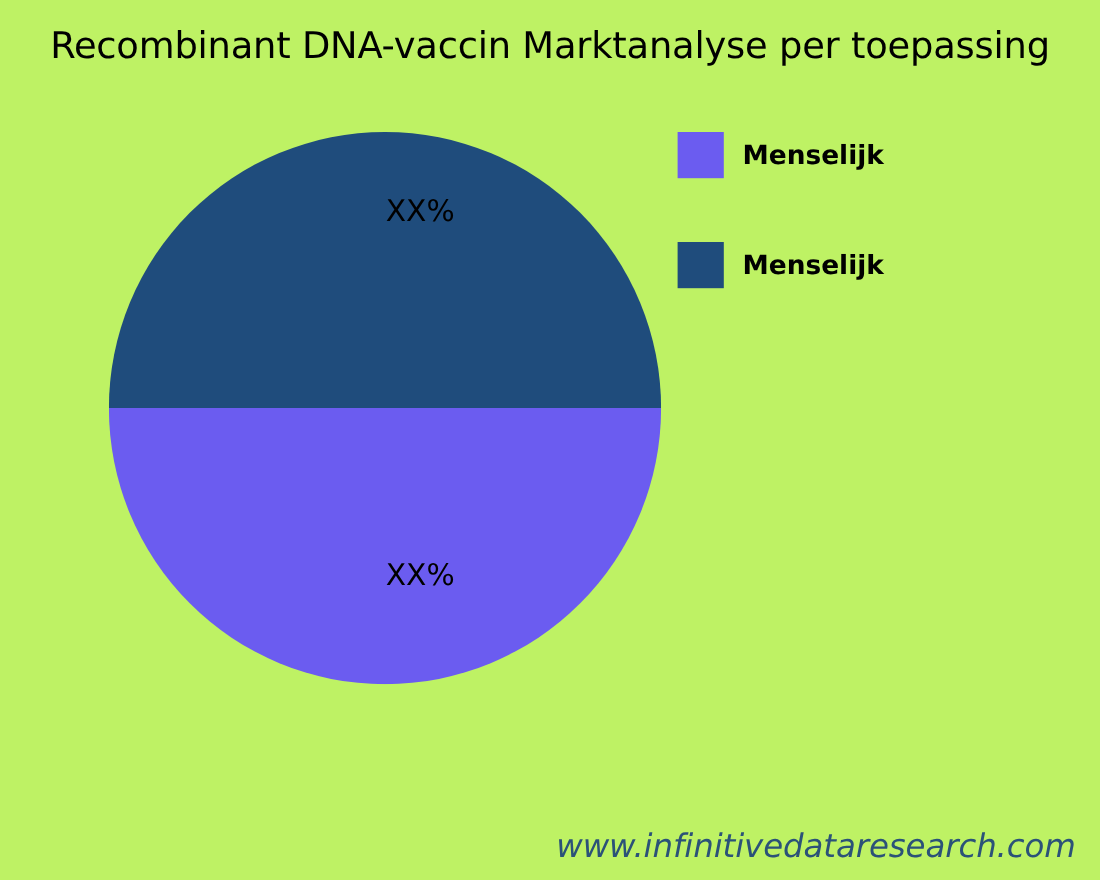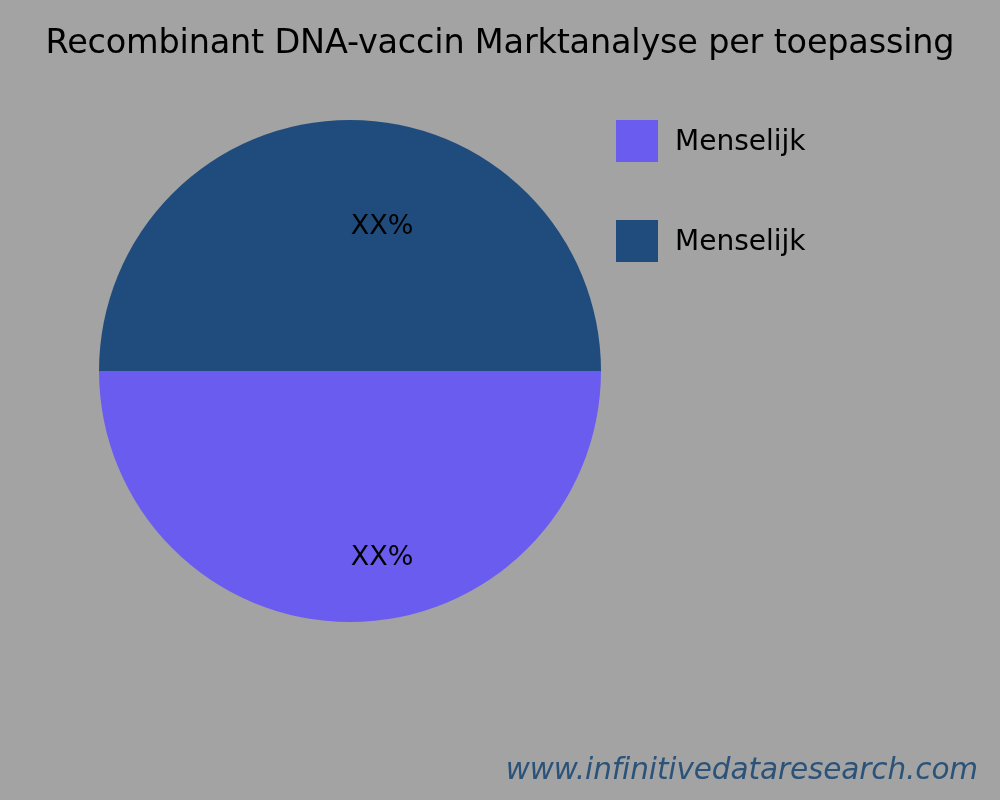--- a/index.html
+++ b/index.html
@@ -54,21 +54,20 @@
 
   .slice-label {
     position: absolute;
     font-family: "DejaVu Sans", sans-serif;
     font-size: 27px;
     font-weight: 400;
     color: #000000;
     white-space: nowrap;
     transform: translate(-50%, -50%);
     pointer-events: none;
-    margin-top: 32px;
   }
   #slice-label-0 { left: 283px; top: 403px; }
   #slice-label-1 { left: 283px; top: 72px;  }
 
   
   #legend {
     position: absolute;
     left: 616px;
     top: 120px;
     width: 360px;
@@ -84,22 +83,22 @@
     top: 0;
     width: 42px;
     height: 42px;
   }
   .legend-label {
     position: absolute;
     left: 59px;
     top: 50%;
     transform: translateY(-50%);
     font-family: "DejaVu Sans", sans-serif;
-    font-size: 28px;
-    font-weight: 400;
+    font-size: 24px;
+    font-weight: 700;
     color: #000000;
     white-space: nowrap;
     line-height: 1;
   }
 
   
   #footer-url {
     position: absolute;
     right: 22px;
     top: 752px;
@@ -107,21 +106,21 @@
     font-size: 29.5px;
     font-weight: 400;
     color: #2b5278;
     white-space: nowrap;
     letter-spacing: -0.1px;
   }
 </style>
 </head>
 <body>
 
-<div id="figure" style="background: #a3a3a3;">
+<div id="figure" style="background: #bef264;">
 
   <div id="chart-title">Recombinant DNA-vaccin Marktanalyse per toepassing</div>
 
   <div id="pie-wrap">
     <svg id="pie-svg" viewBox="0 0 502 502">
 
       <path id="pie-slice-0" d="M 251 251 L 502 251 A 251 251 0 0 1 0 251 Z" fill="#6B5CF0"></path>
 
       <path id="pie-slice-1" d="M 251 251 L 0 251 A 251 251 0 0 1 502 251 Z" fill="#1F4C7C"></path>
     </svg>

